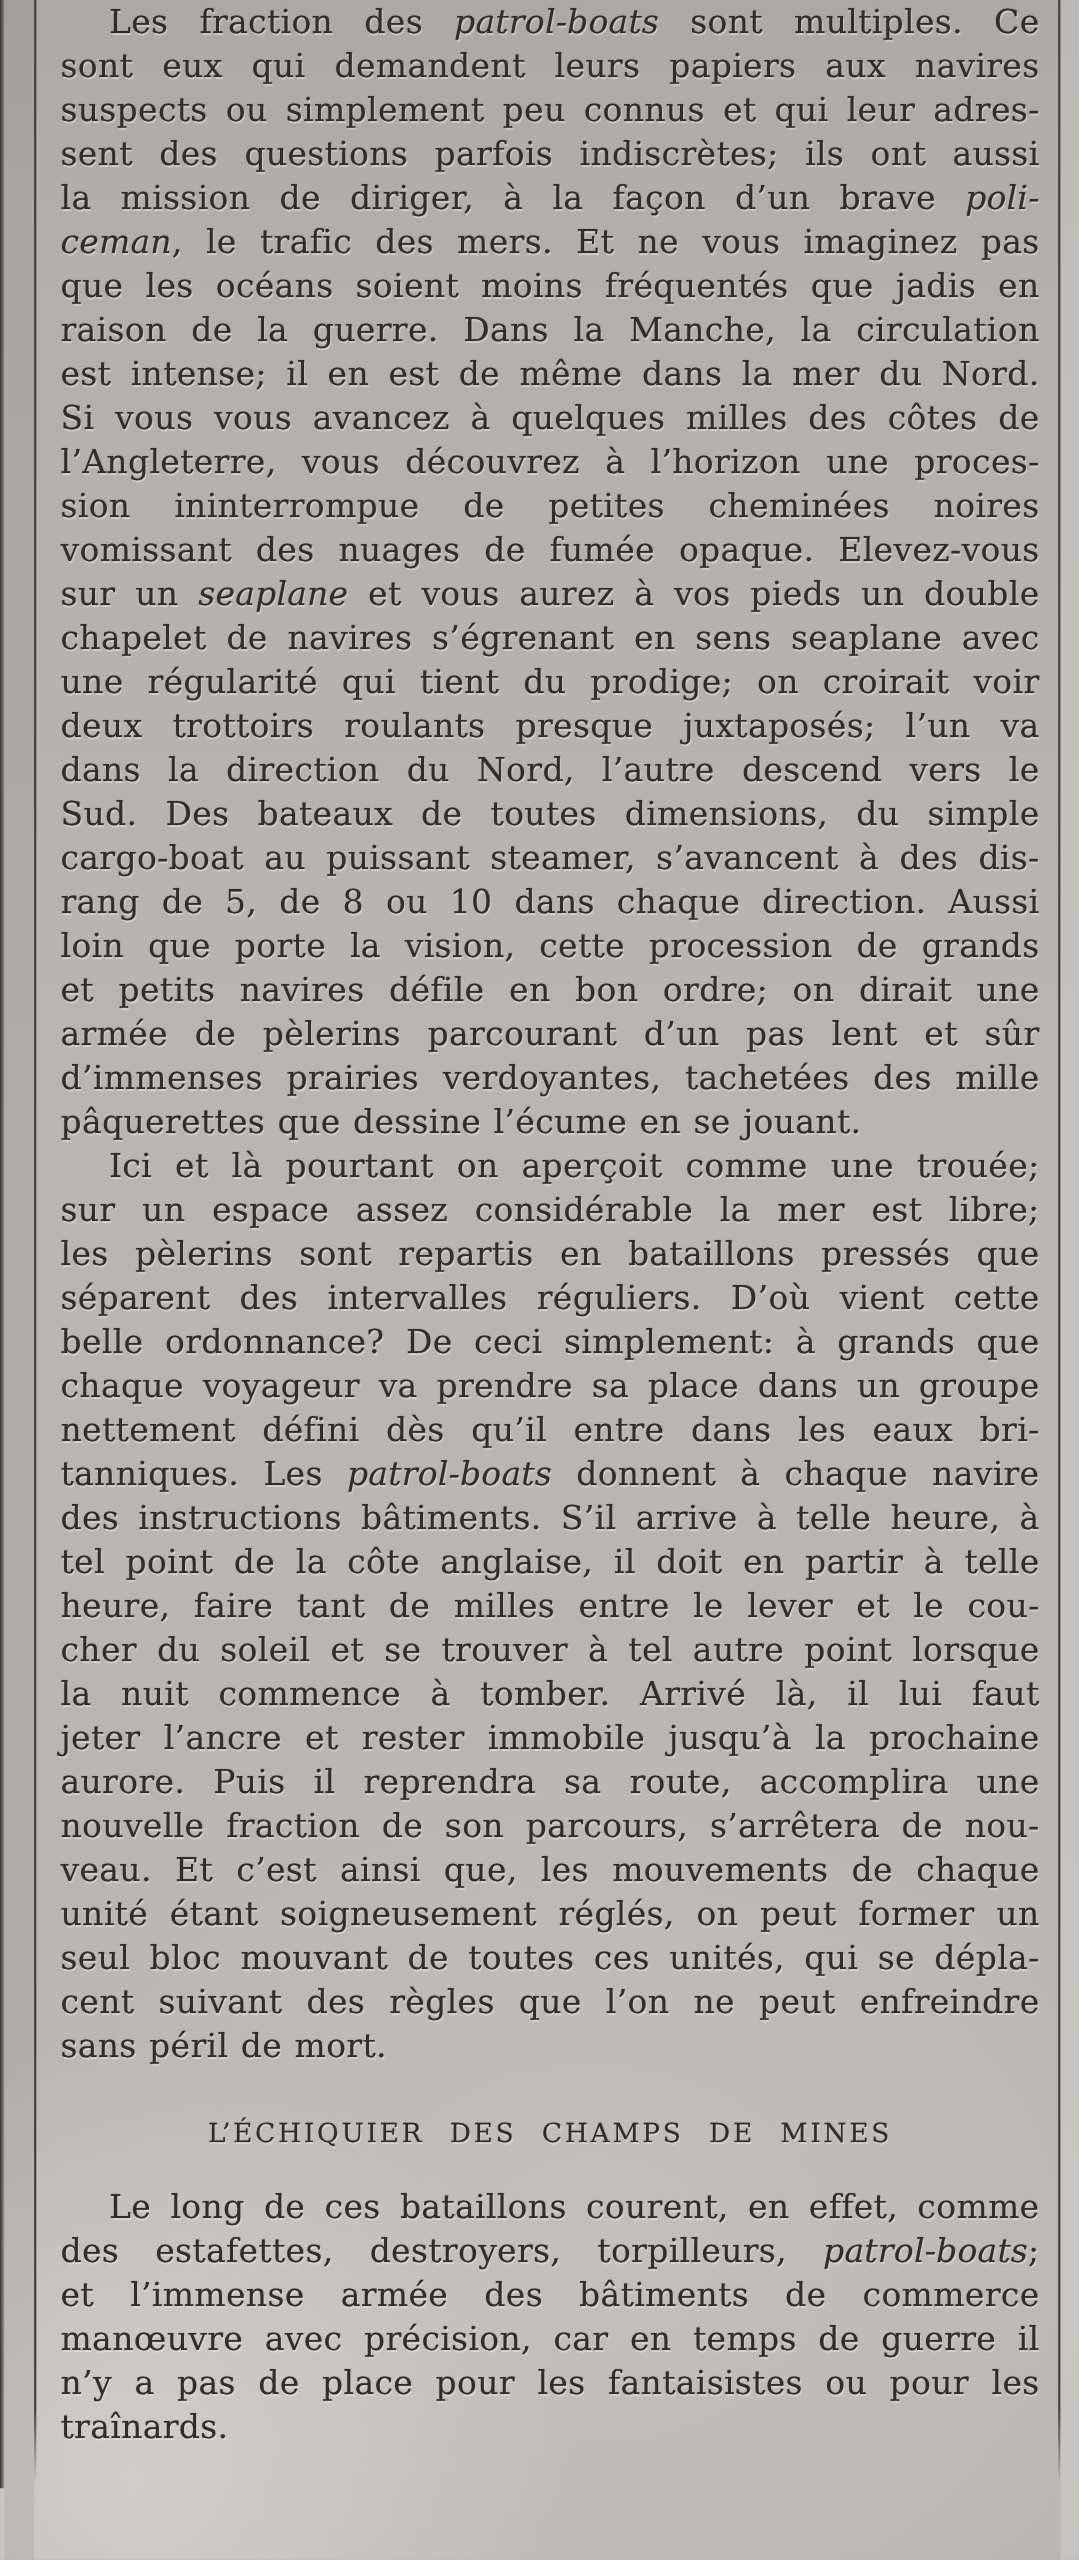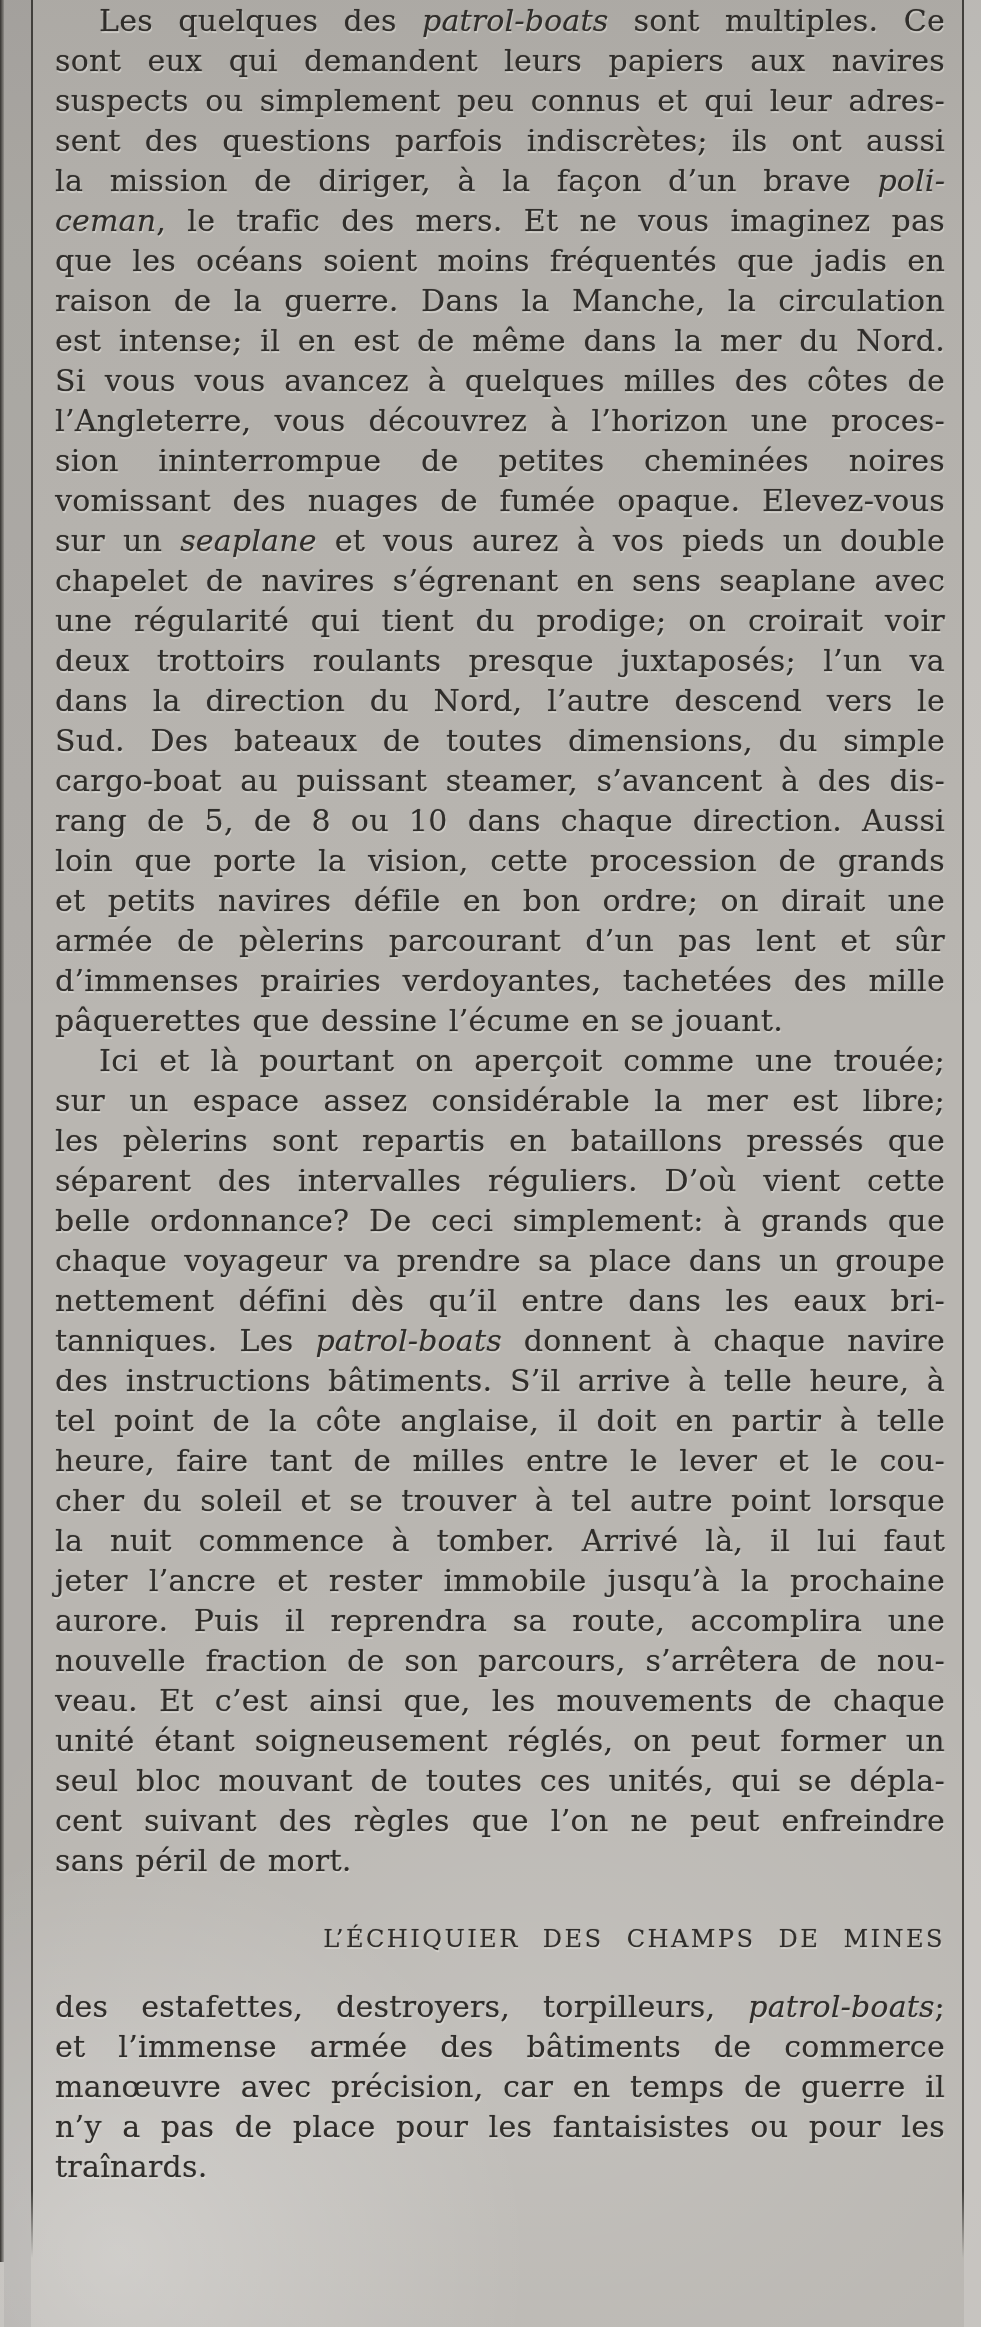--- a/index.html
+++ b/index.html
@@ -47,39 +47,39 @@
     white-space: normal;
     text-shadow: 1px 2px 1px rgba(238,236,231,0.55), 0.3px 0.3px 1px rgba(32,30,28,0.55);
   }
   .line.indent { text-indent: 44px; }
   .line.last { text-align-last: left; }
   .line em { font-style: italic; letter-spacing: 0.2px; }
 
   .heading {
     font-size: 24px; line-height: 40px;
     margin-top: 38px; margin-bottom: 28px;
-    text-align: right;
+    text-align: center;
     letter-spacing: 2.5px; word-spacing: 13px;
     color: var(--ink, #32302c);
     text-shadow: 1px 2px 1px rgba(238,236,231,0.55), 0.3px 0.3px 1px rgba(32,30,28,0.55);
   }
 </style>
 </head>
 <body>
 
 <div class="page-shading"></div>
 <div class="left-edge-shadow"></div>
 <div class="left-margin-strip"></div>
 <div class="rule rule-left"></div>
 <div class="rule rule-right"></div>
 <div class="right-margin-strip"></div>
 
 <div class="text-block">
     <div class="paragraph">
-      <div class="line indent"><span>Les quelques des </span><em>patrol-boats</em><span> sont multiples. Ce</span></div>
+      <div class="line indent"><span>Les fraction des </span><em>patrol-boats</em><span> sont multiples. Ce</span></div>
       <div class="line"><span>sont eux qui demandent leurs papiers aux navires</span></div>
       <div class="line"><span>suspects ou simplement peu connus et qui leur adres-</span></div>
       <div class="line"><span>sent des questions parfois indiscrètes; ils ont aussi</span></div>
       <div class="line"><span>la mission de diriger, à la façon d’un brave </span><em>poli-</em></div>
       <div class="line"><em>ceman</em><span>, le trafic des mers. Et ne vous imaginez pas</span></div>
       <div class="line"><span>que les océans soient moins fréquentés que jadis en</span></div>
       <div class="line"><span>raison de la guerre. Dans la Manche, la circulation</span></div>
       <div class="line"><span>est intense; il en est de même dans la mer du Nord.</span></div>
       <div class="line"><span>Si vous vous avancez à quelques milles des côtes de</span></div>
       <div class="line"><span>l’Angleterre, vous découvrez à l’horizon une proces-</span></div>
@@ -117,19 +117,20 @@
       <div class="line"><span>aurore. Puis il reprendra sa route, accomplira une</span></div>
       <div class="line"><span>nouvelle fraction de son parcours, s’arrêtera de nou-</span></div>
       <div class="line"><span>veau. Et c’est ainsi que, les mouvements de chaque</span></div>
       <div class="line"><span>unité étant soigneusement réglés, on peut former un</span></div>
       <div class="line"><span>seul bloc mouvant de toutes ces unités, qui se dépla-</span></div>
       <div class="line"><span>cent suivant des règles que l’on ne peut enfreindre</span></div>
       <div class="line last"><span>sans péril de mort.</span></div>
     </div>
     <div class="heading">L’ÉCHIQUIER DES CHAMPS DE MINES</div>
     <div class="paragraph">
+      <div class="line indent"><span>Le long de ces bataillons courent, en effet, comme</span></div>
       <div class="line"><span>des estafettes, destroyers, torpilleurs, </span><em>patrol-boats</em><span>;</span></div>
       <div class="line"><span>et l’immense armée des bâtiments de commerce</span></div>
       <div class="line"><span>manœuvre avec précision, car en temps de guerre il</span></div>
       <div class="line"><span>n’y a pas de place pour les fantaisistes ou pour les</span></div>
       <div class="line last"><span>traînards.</span></div>
     </div>
   </div>
 
 </body></html>

